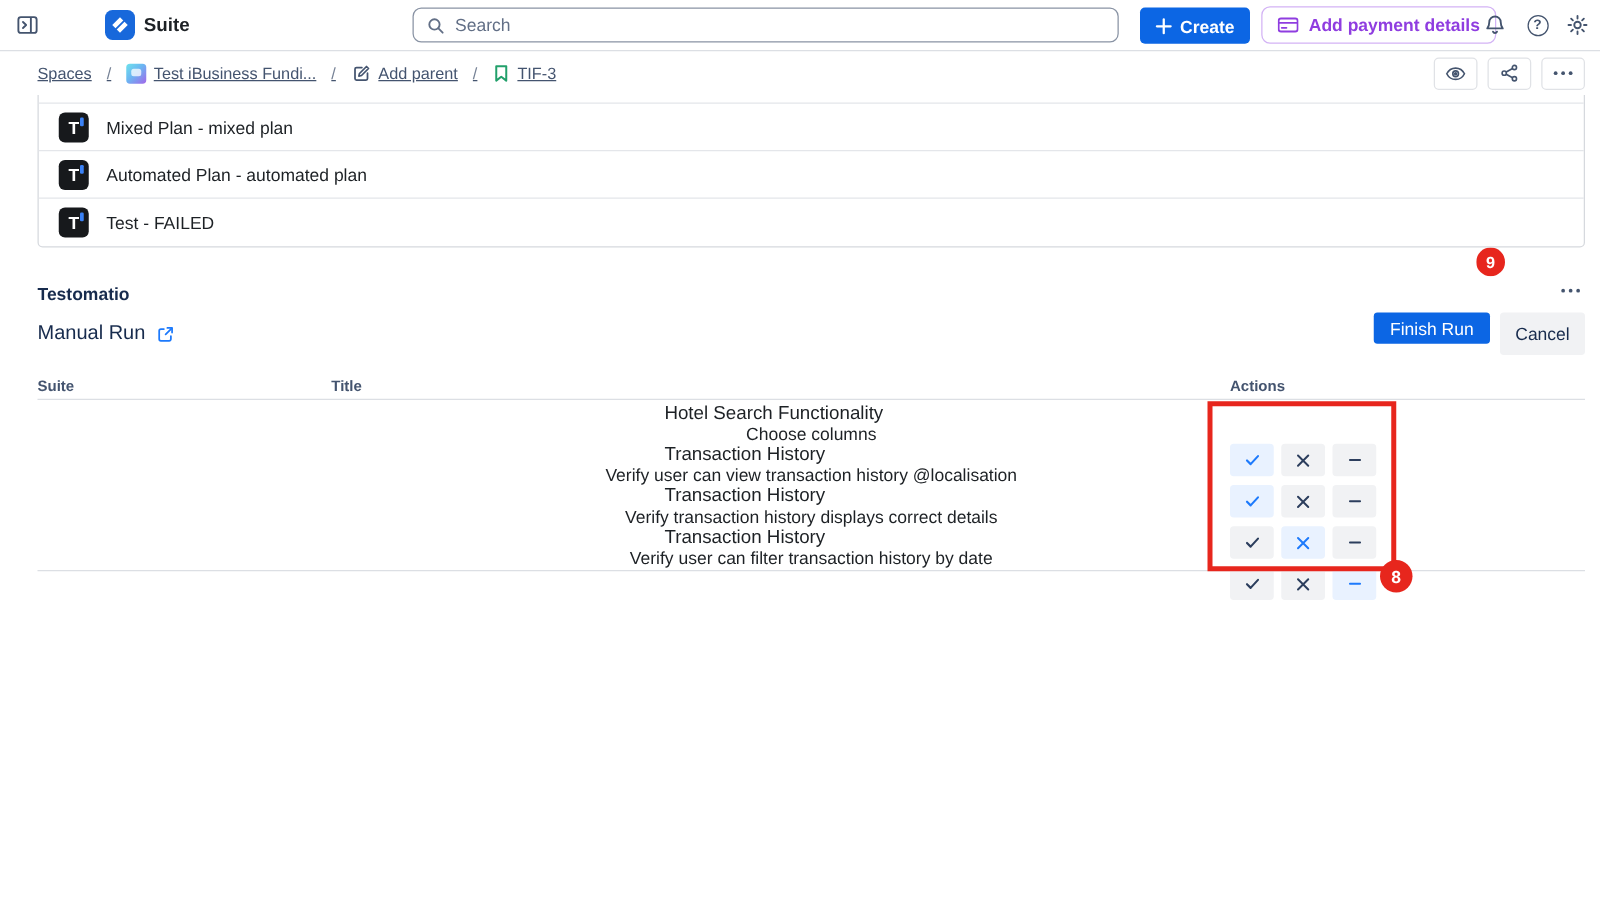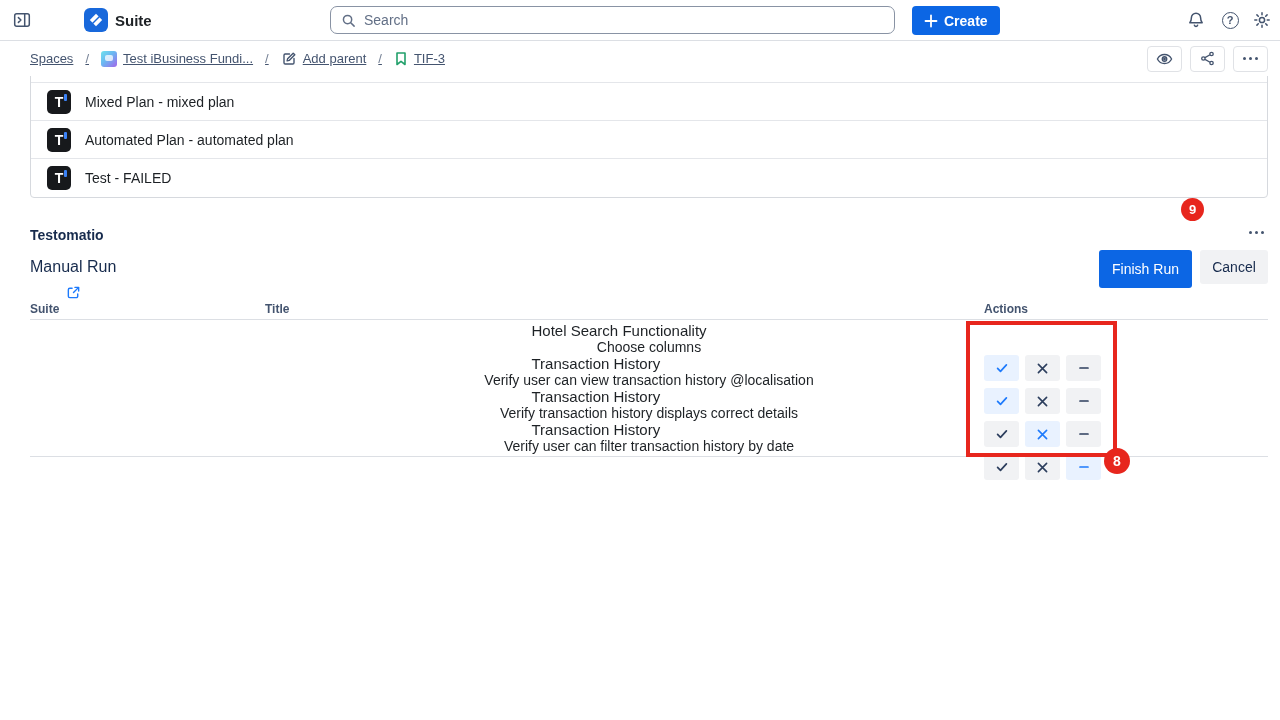--- a/index.html
+++ b/index.html
@@ -43,23 +43,23 @@
   .plans-card { position:absolute; left:30px; width:1238px; top:-14px; border:1px solid #d6d9de; border-radius:4px; background:#fff; }
   .plan-partial { height:20px; border-bottom:1px solid #e4e6ea; }
   .plan-row { height:38px; display:flex; align-items:center; gap:14px; padding:0 16px; border-bottom:1px solid #e4e6ea; font-size:14px; color:#1d2125; cursor:pointer; }
   .plan-row:last-child { border-bottom:none; }
   .tplan-icon { width:24px; height:24px; background:#17191c; border-radius:5px; color:#fff; font-weight:700; font-size:14px; display:flex; align-items:center; justify-content:center; position:relative; flex:0 0 auto; }
   .tplan-icon::after { content:""; position:absolute; right:4px; top:4px; width:3px; height:7px; background:#3b82f6; border-radius:1px; }
 
   
   .sect-title { position:absolute; left:30px; top:151px; font-size:14px; font-weight:700; color:#172b4d; }
   .sect-more { position:absolute; right:16px; top:155px; cursor:pointer; }
-  .run-title { position:absolute; left:30px; top:182px; font-size:16px; color:#172b4d; display:flex; align-items:center; gap:9px;flex-direction:column; }
+  .run-title { position:absolute; left:30px; top:182px; font-size:16px; color:#172b4d; display:flex; align-items:center; gap:9px; }
   .run-title .ext { color:#1d7afc; cursor:pointer; }
-  .btn-finish { position:absolute; left:1099px; top:174px; width:93px; height:38px; background:#0c66e4; color:#fff; border:none; border-radius:3px; font-size:14px; font-weight:500; font-family:inherit; cursor:pointer; }
+  .btn-finish { position:absolute; left:1099px; top:174px; width:93px; height:25px; background:#0c66e4; color:#fff; border:none; border-radius:3px; font-size:14px; font-weight:500; font-family:inherit; cursor:pointer; }
   .btn-cancel { position:absolute; left:1200px; top:174px; width:68px; height:34px; background:#f1f2f4; color:#172b4d; border:none; border-radius:3px; font-size:14px; font-weight:400; font-family:inherit; cursor:pointer; }
 
   
   .ttable { position:absolute; left:30px; top:226px; width:1238px; }
   .thead { display:flex; height:18px; align-items:center; font-size:12px; font-weight:700; color:#44546f; border-bottom:1px solid #dcdfe4; padding-bottom:4px; }
   .col-suite { width:235px; flex:0 0 auto; }
   .col-title { flex:1; }
   .col-actions { width:284px; flex:0 0 auto; margin-left:auto; }
   .thead .col-actions { padding-left:0; }
   .tbody { border-bottom:1px solid #dcdfe4; padding:2px 0; }
@@ -109,20 +109,28 @@
   </div>
 
   <button class="btn-create">
     <svg width="14" height="14" viewBox="0 0 14 14" stroke="#fff" stroke-width="1.8" stroke-linecap="round">
         <line x1="7" y1="1.5" x2="7" y2="12.5"></line>
         <line x1="1.5" y1="7" x2="12.5" y2="7"></line>
       </svg>
     <span>Create</span>
   </button>
 
+  <button class="btn-payment">
+    <svg width="17" height="14" viewBox="0 0 18 14" fill="none" stroke="#8f3de0" stroke-width="1.5">
+      <rect x="1" y="1.5" width="16" height="11" rx="2"></rect>
+      <line x1="1" y1="5.2" x2="17" y2="5.2"></line>
+      <line x1="3.6" y1="9.4" x2="7.6" y2="9.4" stroke-linecap="round"></line>
+    </svg>
+    <span>Add payment details</span>
+  </button>
 
   <div class="tb-iconbtn tb-right bell">
     <svg width="18" height="18" viewBox="0 0 18 18" fill="none" stroke="#44546e" stroke-width="1.5">
       <path d="M9 2.2a4.6 4.6 0 0 0-4.6 4.6c0 3.2-1 4.3-1.6 4.9h12.4c-.6-.6-1.6-1.7-1.6-4.9A4.6 4.6 0 0 0 9 2.2z" stroke-linejoin="round"></path>
       <path d="M7.4 14.3a1.7 1.7 0 0 0 3.2 0" stroke-linecap="round"></path>
     </svg>
   </div>
   <div class="tb-iconbtn tb-right help">
     <div class="help-circle">?</div>
   </div>

